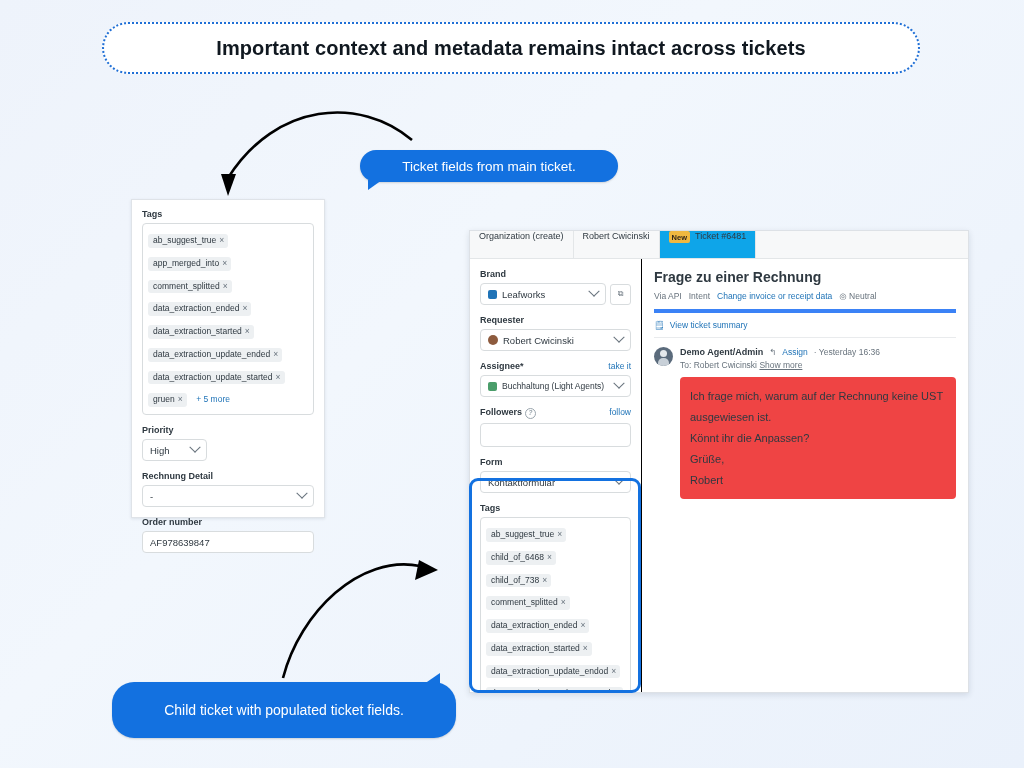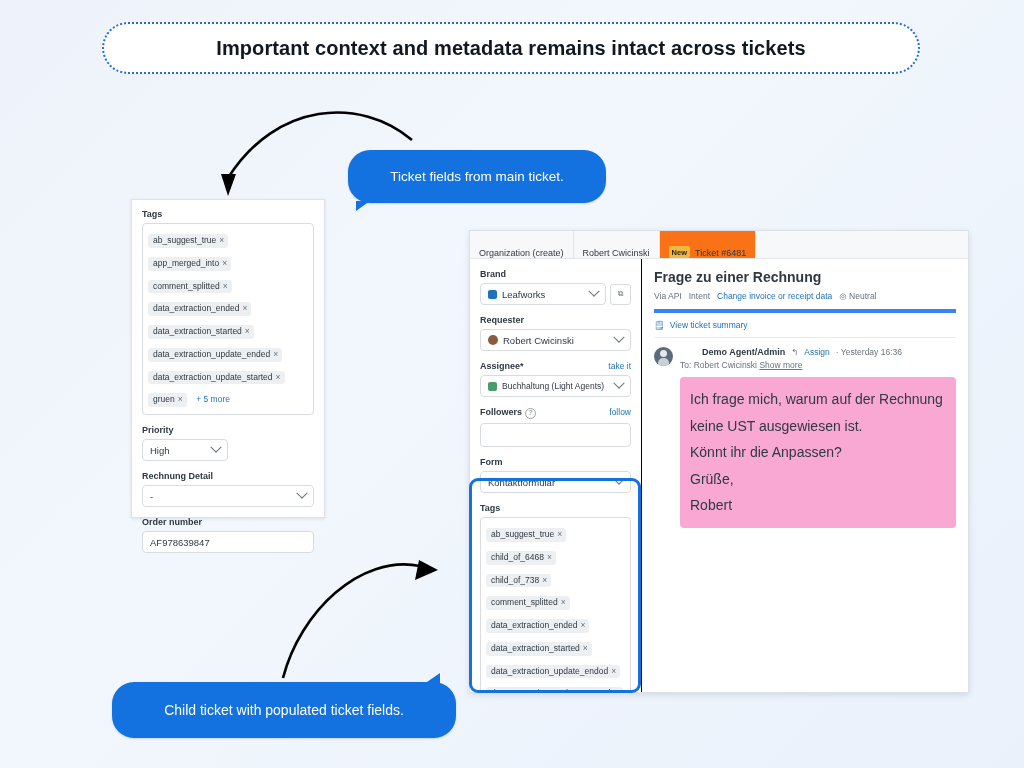--- a/index.html
+++ b/index.html
@@ -44,24 +44,24 @@
     background: #1371e0;
     color: #fff;
     border-radius: 22px;
     display: flex;
     align-items: center;
     justify-content: center;
     font-size: 13.5px;
     box-shadow: 0 1px 2px rgba(0,0,0,0.15);
   }
   .bubble-top {
-    left: 348px;
+    left: 360px;
     top: 150px;
     width: 258px;
-    height: 53px;
+    height: 32px;
   }
   .bubble-bottom {
     left: 112px;
     top: 682px;
     width: 344px;
     height: 56px;
     font-size: 14px;
   }
   .bubble-tail {
     position: absolute;
@@ -179,27 +179,27 @@
     height: 27px;
     background: #f7f8f9;
     border-bottom: 1px solid #e3e6e8;
     display: flex;
     align-items: stretch;
     font-size: 9px;
     color: #2f3941;
   }
   .win-tab {
     display: flex;
-    align-items: flex-end;
+    align-items: flex-start;
     padding: 0 9px;
     border-right: 1px solid #e3e6e8;
     white-space: nowrap;
   }
   .win-tab.active {
-    background: #f97316;
+    background: #0ea5e9;
   }
   .new-badge {
     background: #f0b840;
     color: #30261b;
     font-size: 7.5px;
     font-weight: bold;
     border-radius: 2px;
     padding: 1.5px 3px;
     margin-right: 5px;
   }
@@ -350,35 +350,34 @@
     height: 7px;
     border-radius: 50%;
     background: #e5e9ec;
   }
   .cmt-head {
     font-size: 8.5px;
     color: #68737d;
     display: flex;
     align-items: center;
     gap: 6px;
-    margin-left: 22px;
   }
   .cmt-head b { color: #2f3941; font-size: 9px; }
   .cmt-head .lk { color: #1f73b7; }
   .cmt-sub {
     font-size: 8.5px;
     color: #68737d;
     margin-top: 3px;
   }
   .cmt-body {
-    background: #f9a8d4;
+    background: #ef4444;
     border-radius: 4px;
     margin-top: 7px;
     padding: 9px 10px;
-    font-size: 14px;
+    font-size: 11px;
     color: #2f3941;
     line-height: 1.9;
   }
 </style>
 </head>
 <body>
 
 <div class="title-banner">
   <span>Important context and metadata remains intact across tickets</span>
 </div>
@@ -408,21 +407,21 @@
     <span class="tag"><span>data_extraction_ended</span><span class="x">×</span></span>
     <span class="tag"><span>data_extraction_started</span><span class="x">×</span></span>
     <span class="tag"><span>data_extraction_update_ended</span><span class="x">×</span></span>
     <span class="tag"><span>data_extraction_update_started</span><span class="x">×</span></span>
     <span class="tag"><span>gruen</span><span class="x">×</span></span>
     <span class="more-link">+ 5 more</span>
   </div>
 
   <div class="gap"></div>
   <div class="field-label">Priority</div>
-  <div class="select-box" style="width:86px">
+  <div class="select-box" style="width:65px">
     <span>High</span>
     <i class="chev"></i>
   </div>
 
   <div class="gap"></div>
   <div class="field-label">Rechnung Detail</div>
   <div class="select-box">
     <span>-</span>
     <i class="chev"></i>
   </div>

